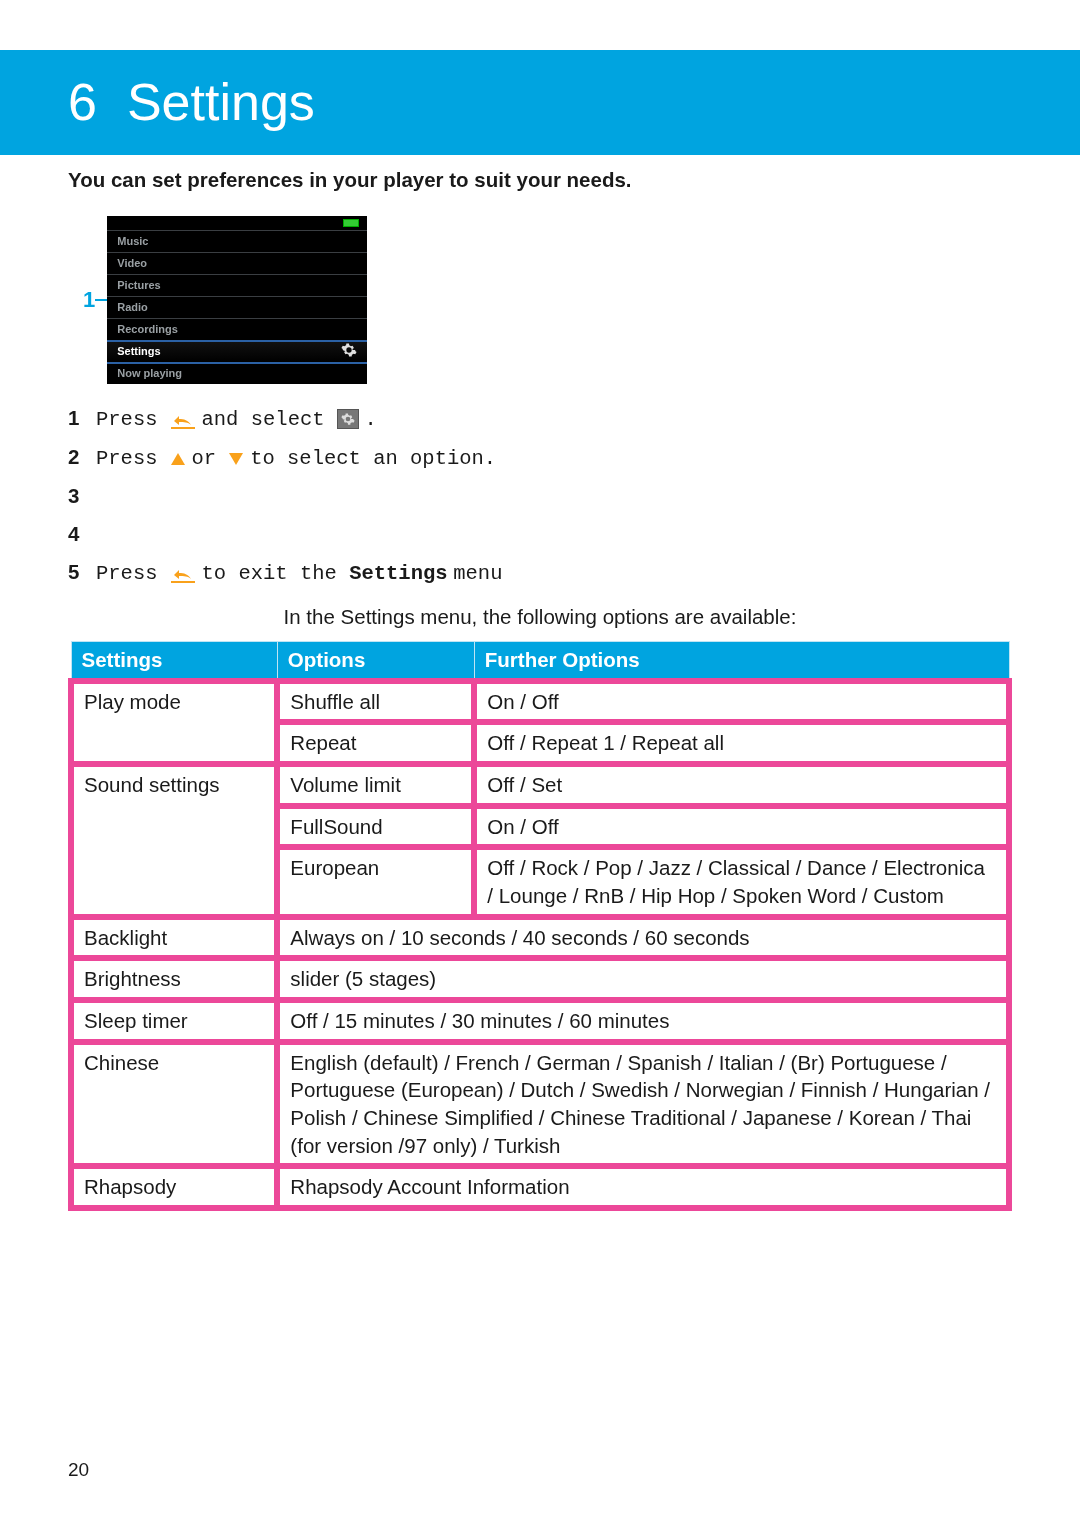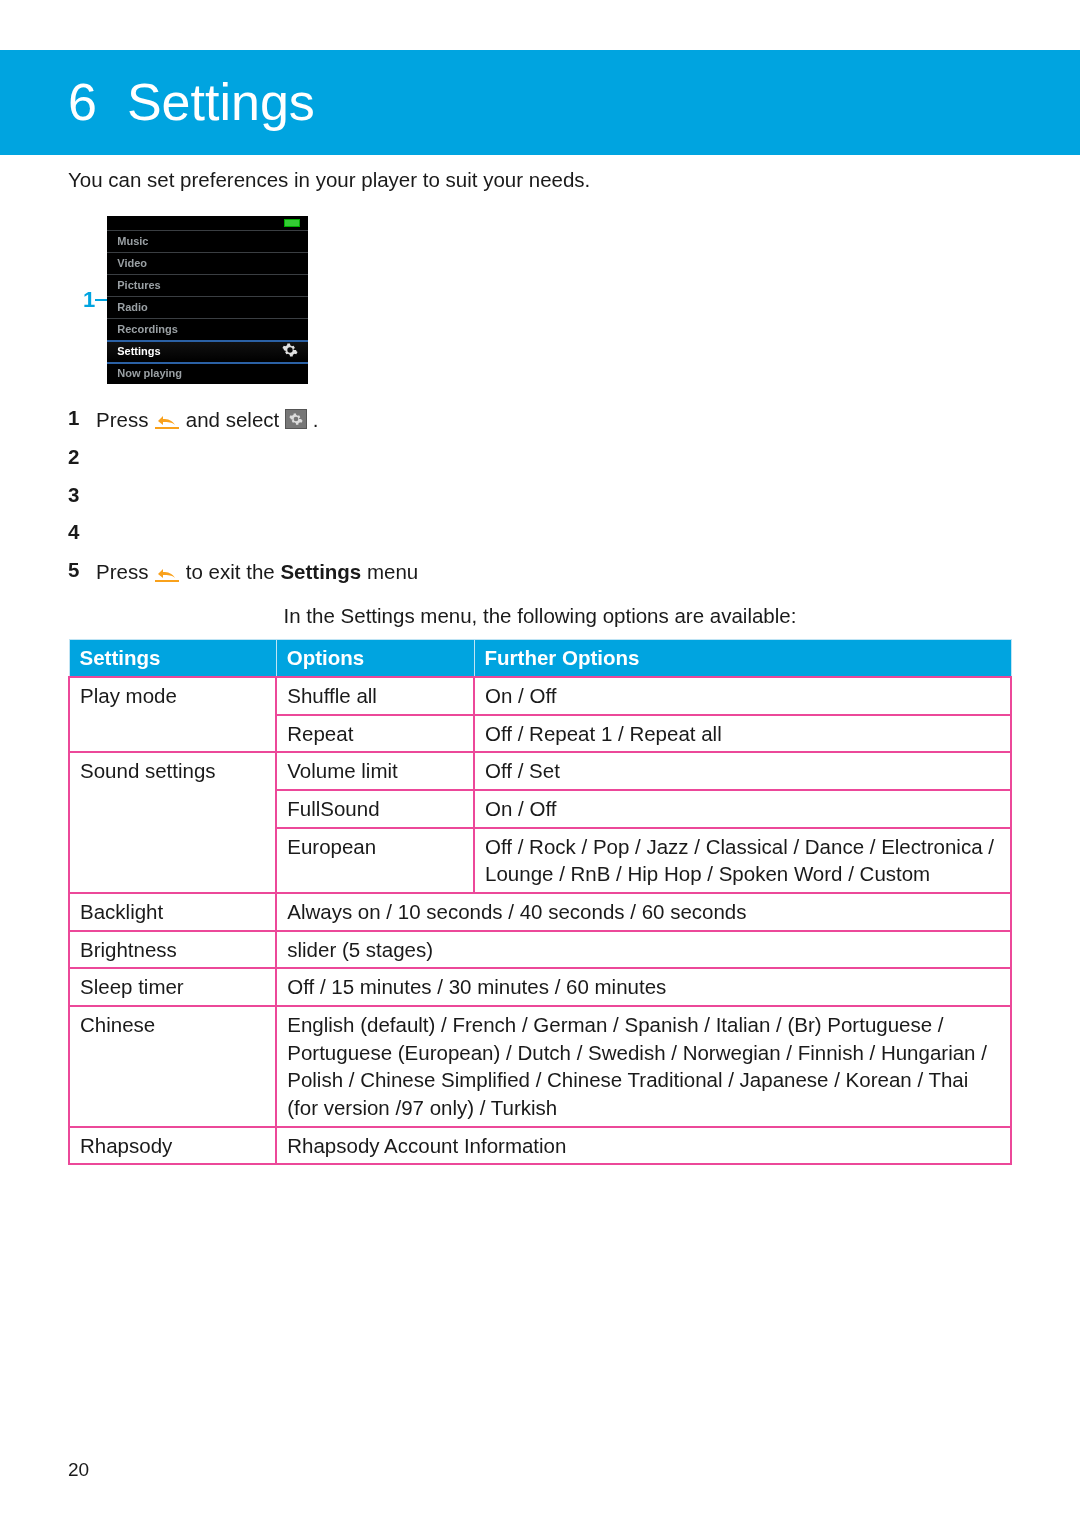--- a/index.html
+++ b/index.html
@@ -43,40 +43,40 @@
   }
   .banner h1 {
     color: #fff;
     font-size: 52px;
     font-weight: 400;
     margin: 0;
     font-family: "Gill Sans", "Gill Sans MT", "Segoe UI", Arial, sans-serif;
   }
 
   .after-banner { margin-top: 106px; }
-  .intro { margin: 14px 0 22px 0; }
+  .intro { margin: 14px 0 22px 0; font-weight: bold; }
 
   
   .device-wrap {
     display: flex;
     align-items: center;
     margin: 0 0 20px 15px;
   }
   .callout-num {
     color: var(--brand);
     font-weight: 700;
     font-size: 22px;
   }
   .callout-line {
     display: inline-block;
     border-top: 2px solid var(--brand);
     height: 0;
   }
   .device {
-    width: 201px;
+    width: 260px;
     background: #000;
     position: relative;
   }
   .device .statusbar {
     height: 14px;
     position: relative;
   }
   .device .battery {
     position: absolute;
     right: 8px; top: 3px;
@@ -110,21 +110,21 @@
   .steps > li {
     display: flex;
     align-items: flex-start;
     margin: 10px 0;
   }
   .steps .n {
     width: 28px;
     flex: 0 0 28px;
     font-weight: 700;
   }
-  .steps .t > * { vertical-align: middle; }
+  .steps .t > * { vertical-align: middle; font-family: Liberation Mono, monospace; }
   .inline-icon {
     display: inline-flex;
     align-items: center;
     justify-content: center;
     height: 22px;
     vertical-align: -4px;
   }
 
   .preface { margin: 16px 0 10px 0; text-align: center; }
 
@@ -137,21 +137,21 @@
   table.opts th {
     background: var(--brand);
     color: #fff;
     text-align: left;
     font-weight: 700;
     padding: 4px 10px;
     border: 1px solid #bfe4f4;
     font-size: 20.5px;
   }
   table.opts td {
-    border: 2px solid #ec4899;
+    border: 6px solid #ec4899;
     padding: 4px 10px;
     vertical-align: top;
   }
 
   .pagenum {
     position: absolute;
     left: 68px;
     bottom: 44px;
     font-size: 19px;
   }
@@ -220,20 +220,35 @@
           <span class="inline-icon" style="width:22px;height:20px;background:#777;border:1px solid #555;">
             <svg width="14" height="14" viewBox="0 0 24 24" fill="#ddd">
                 <path d="M12 8a4 4 0 1 0 .001 8.001A4 4 0 0 0 12 8zm9.4 4c0 .5-.04.98-.12 1.45l2.1 1.64-2 3.46-2.48-1a8.6 8.6 0 0 1-2.52 1.46l-.38 2.64h-4l-.38-2.64a8.6 8.6 0 0 1-2.52-1.46l-2.48 1-2-3.46 2.1-1.64A9.6 9.6 0 0 1 2.6 12c0-.5.04-.98.12-1.45L.62 8.91l2-3.46 2.48 1A8.6 8.6 0 0 1 7.62 5l.38-2.64h4L12.38 5a8.6 8.6 0 0 1 2.52 1.46l2.48-1 2 3.46-2.1 1.64c.08.47.12.95.12 1.44z"></path>
               </svg>
           </span>
           <span>.</span>
         </span>
       </li>
       <li>
         <span class="n">2</span>
+        <span class="t">
+          <span>Press </span>
+          <span class="inline-icon">
+              <svg width="16" height="14">
+                <polygon points="8,1 15,13 1,13" fill="#f9a11b"></polygon>
+              </svg>
+            </span>
+          <span> or </span>
+          <span class="inline-icon">
+              <svg width="16" height="14">
+                <polygon points="1,1 15,1 8,13" fill="#f9a11b"></polygon>
+              </svg>
+            </span>
+          <span> to select an option.</span>
+        </span>
       </li>
       <li>
         <span class="n">3</span>
       </li>
       <li>
         <span class="n">4</span>
       </li>
       <li>
         <span class="n">5</span>
         <span class="t">

